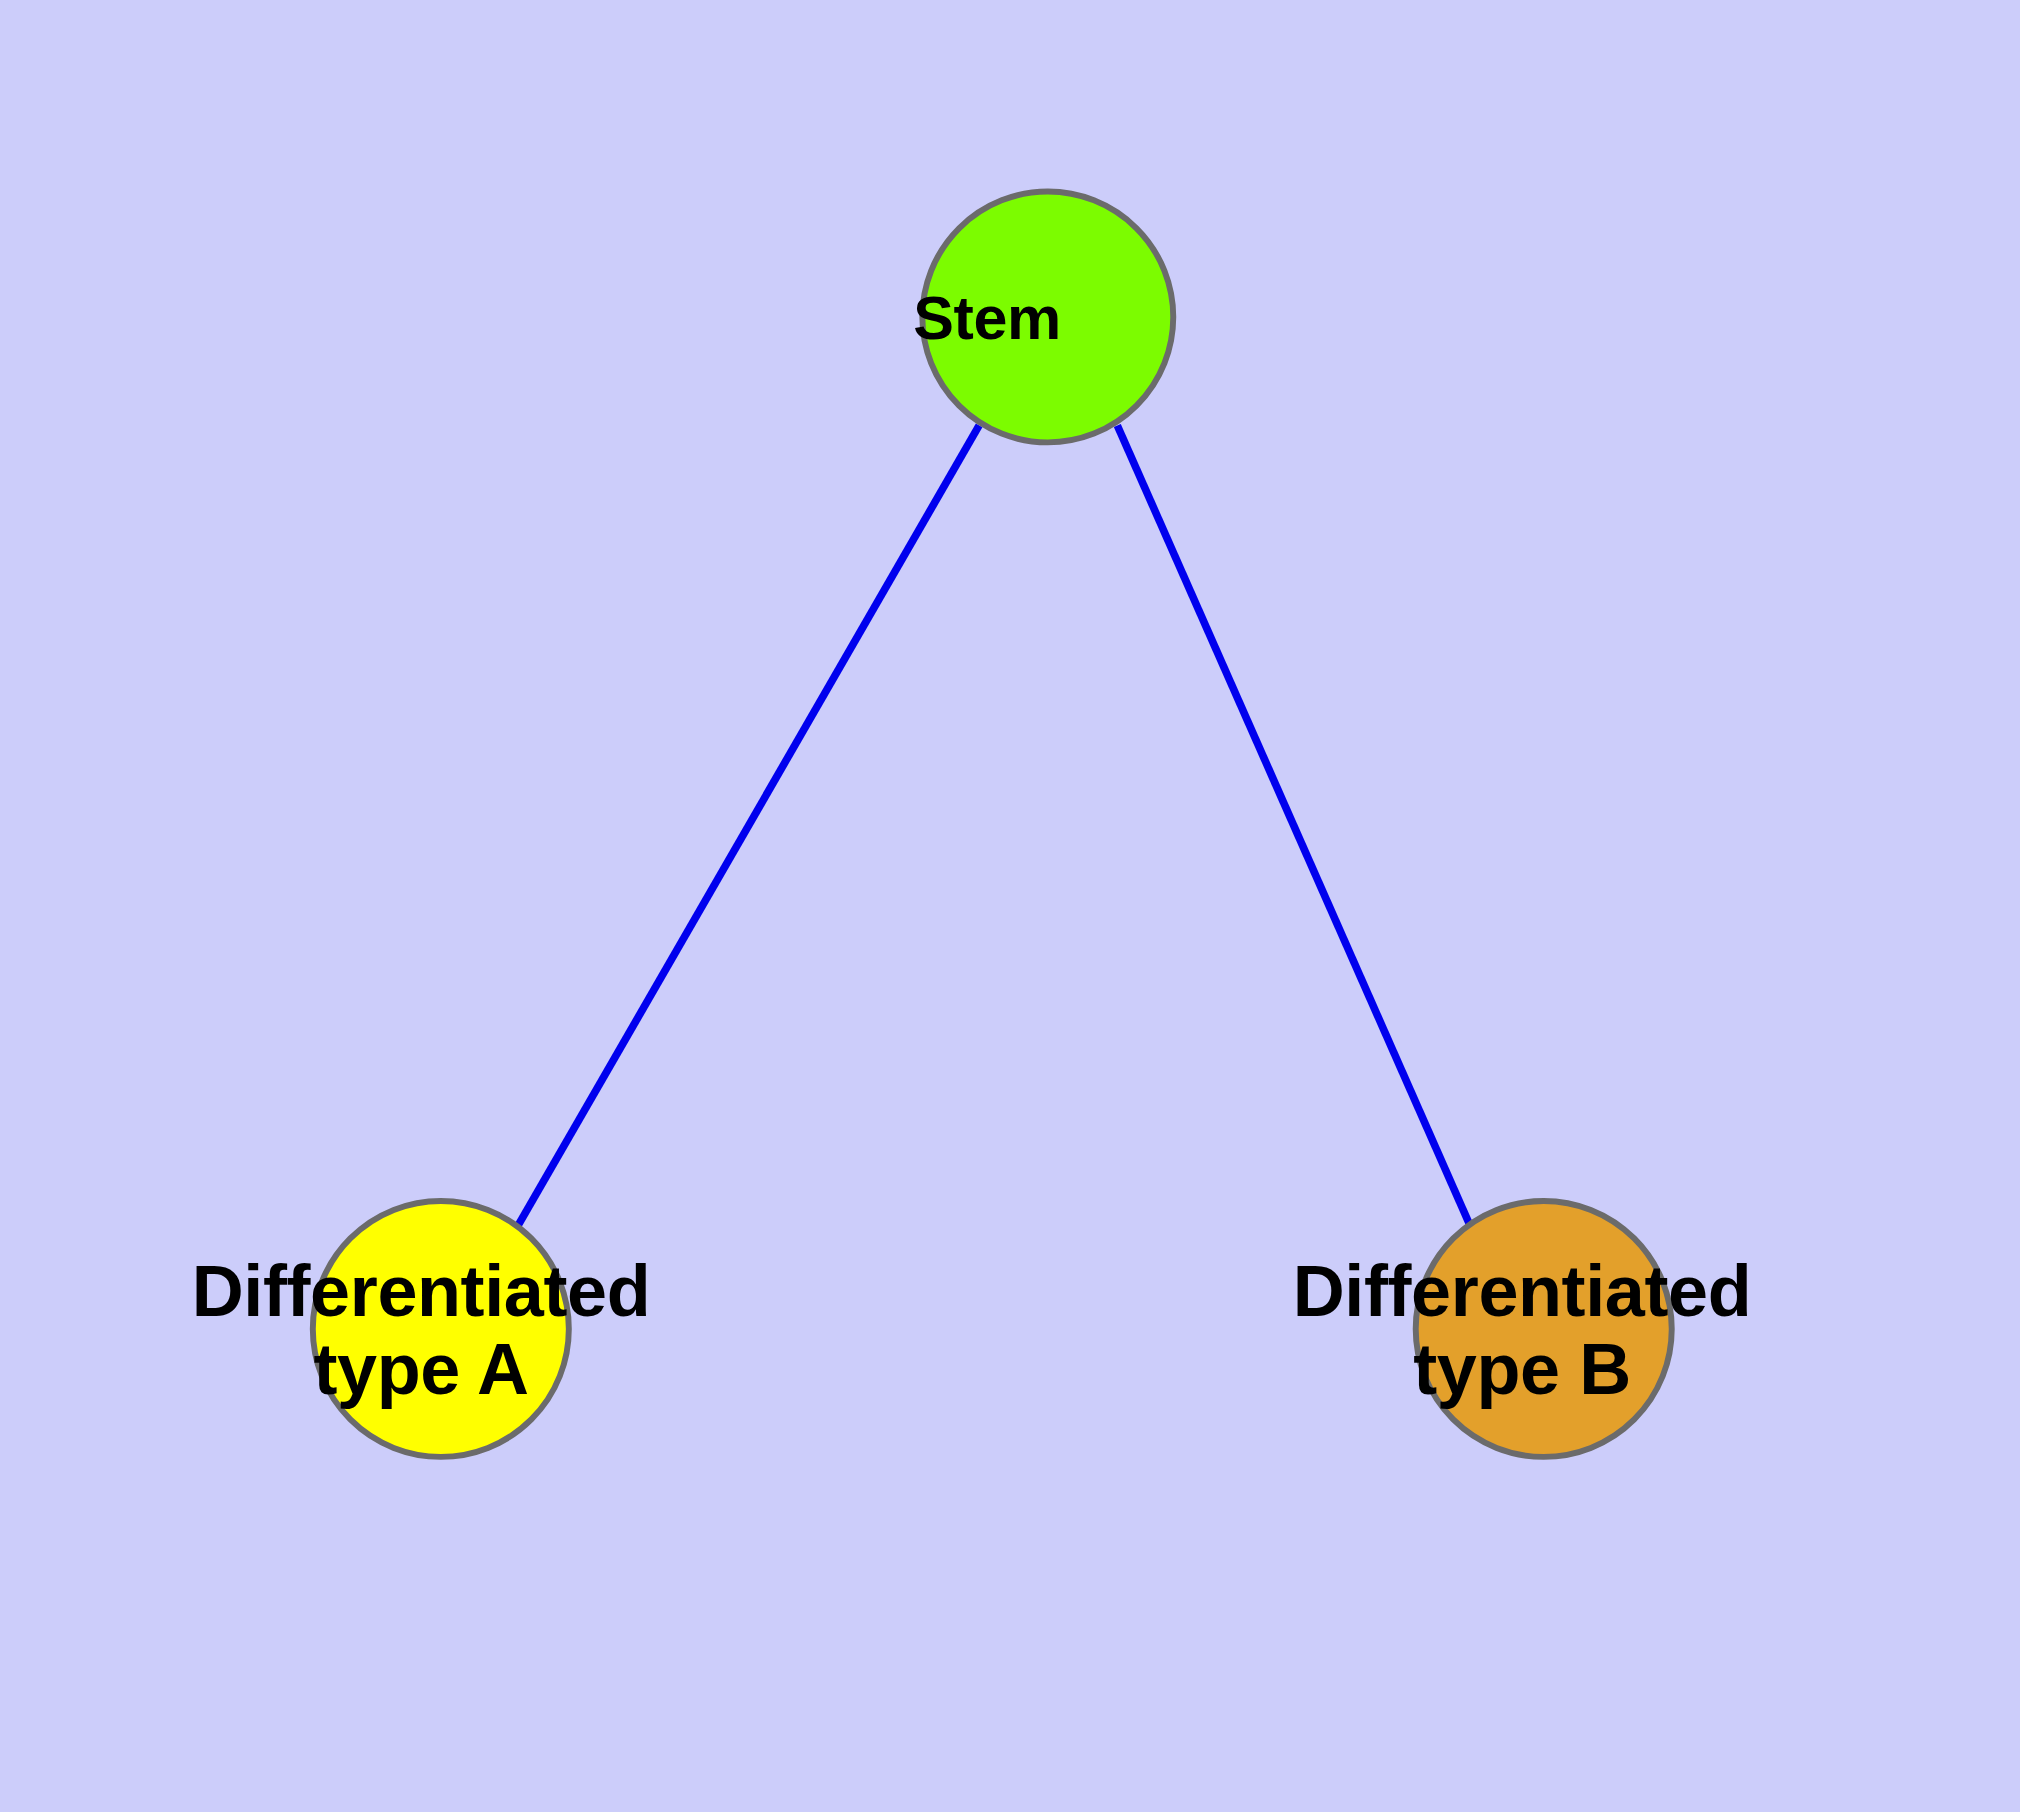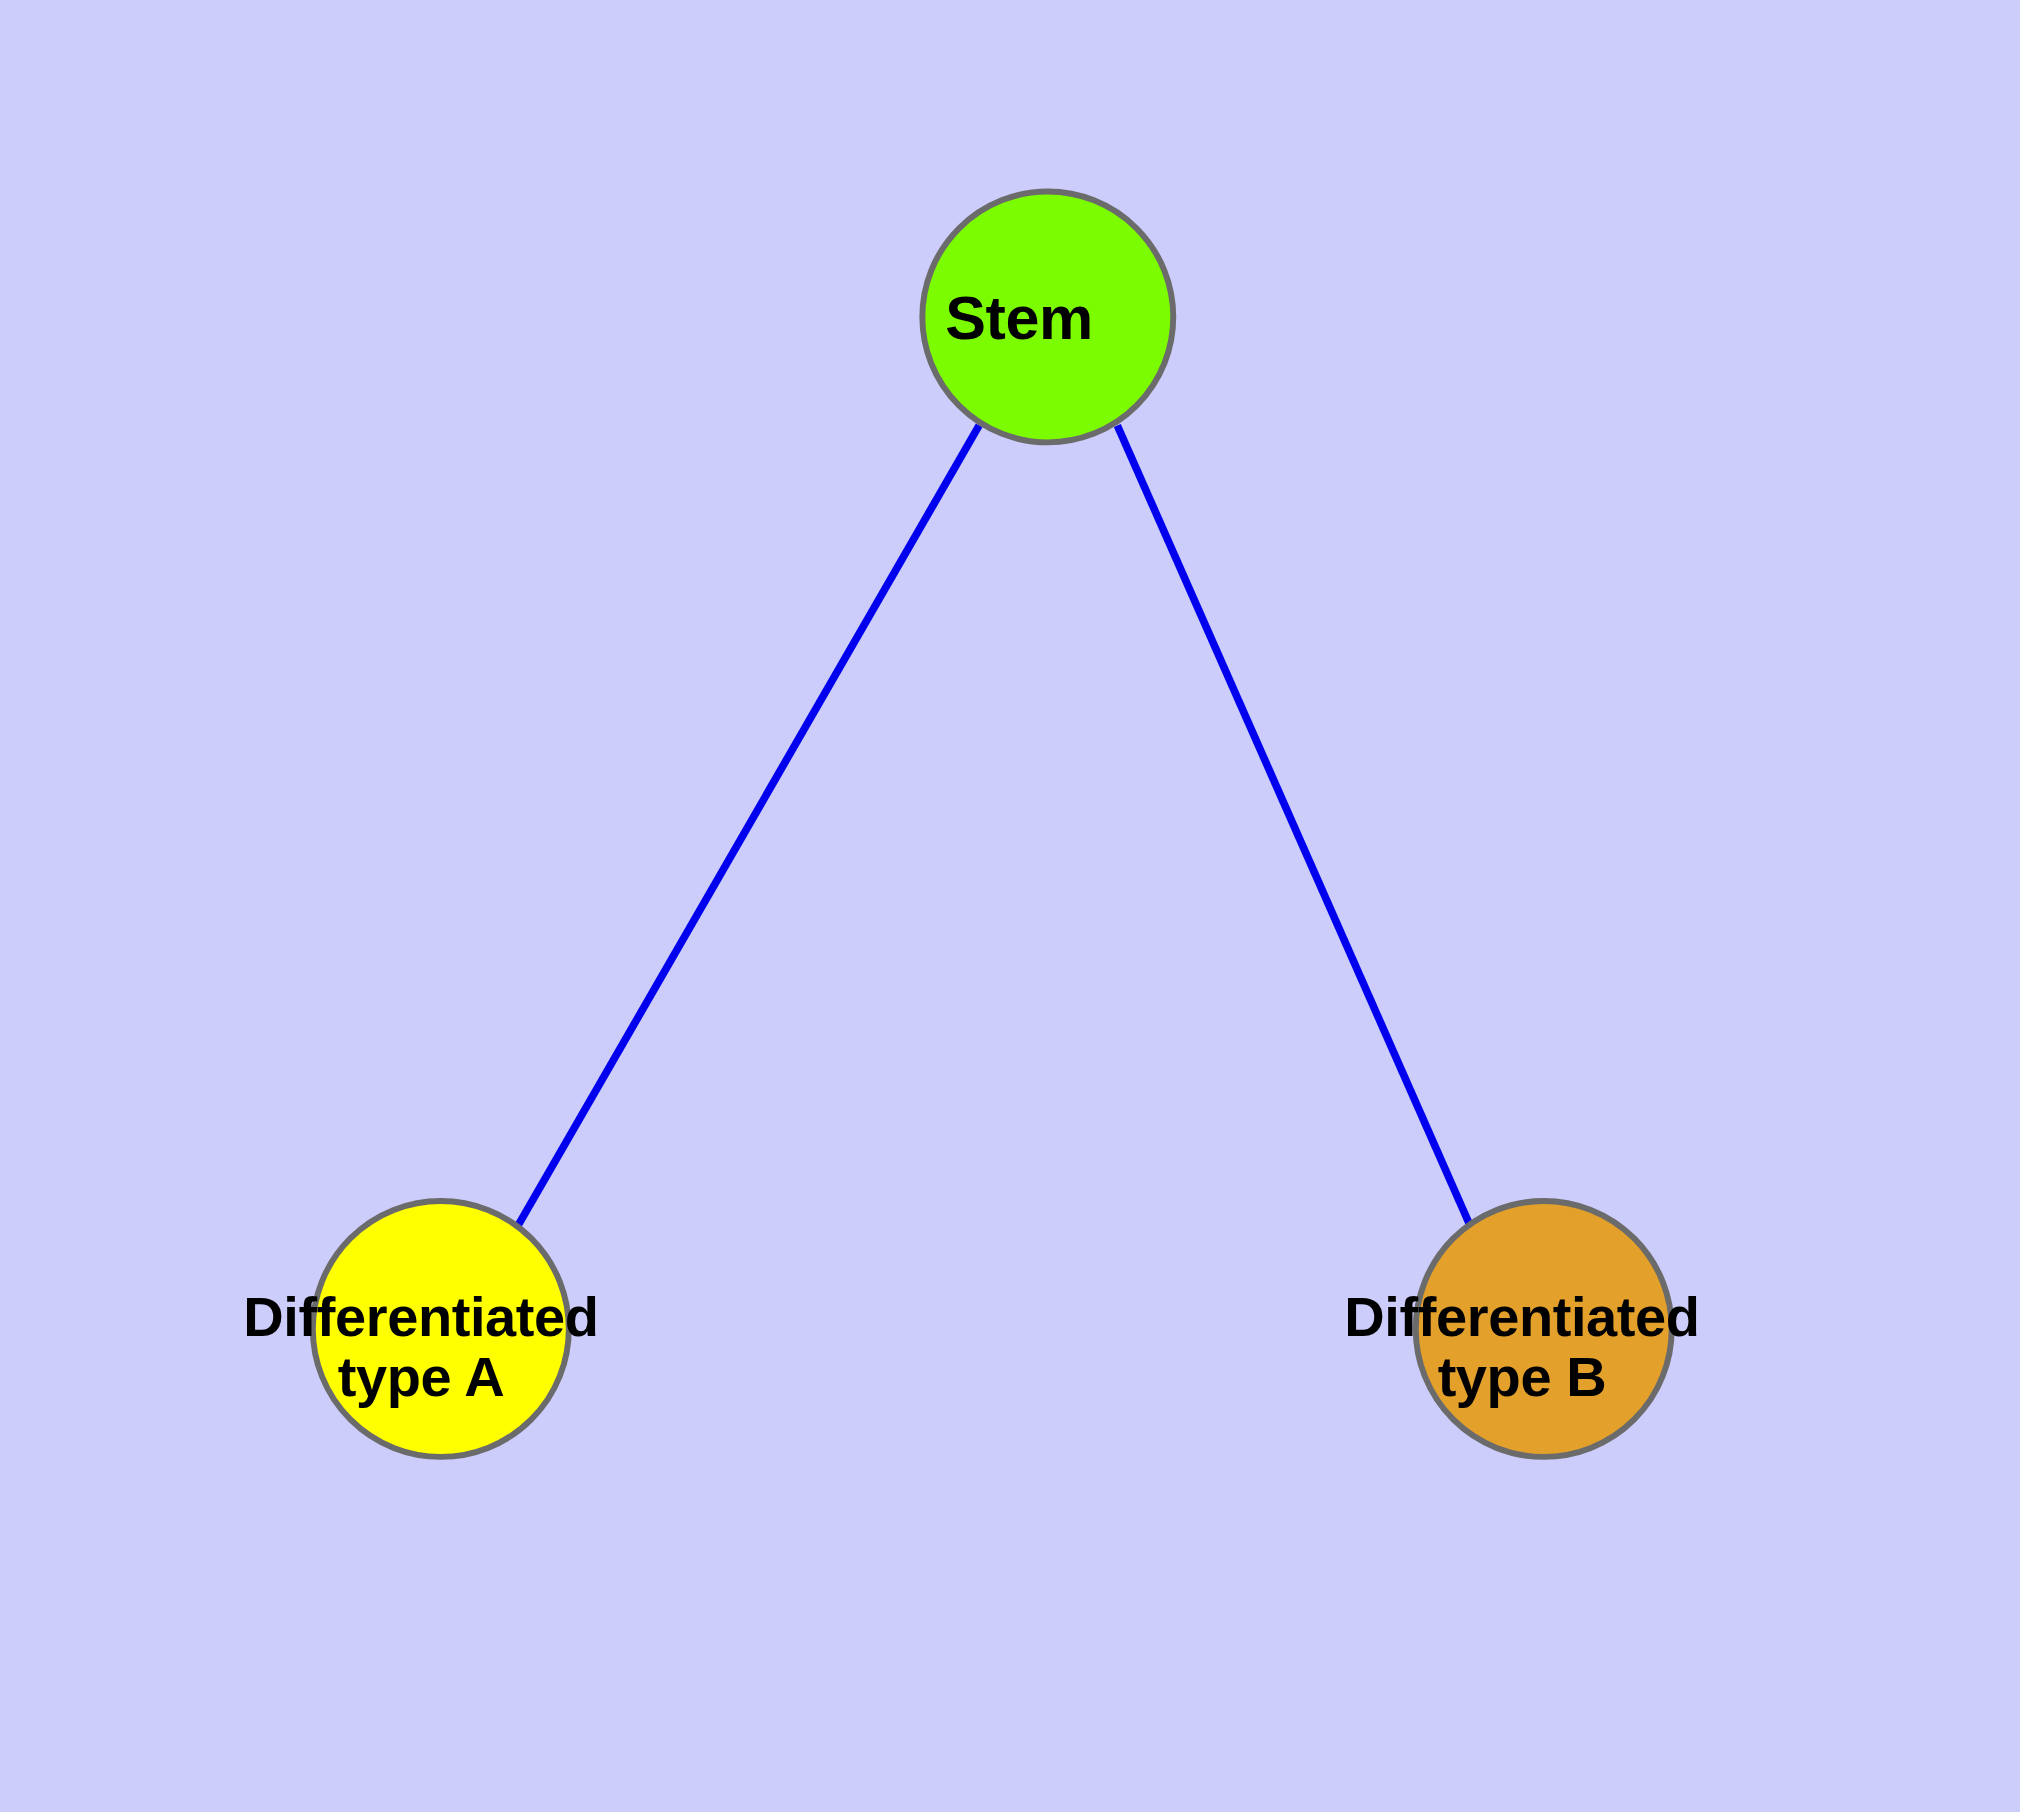--- a/index.html
+++ b/index.html
@@ -38,22 +38,21 @@
     line-height: 1.08;
     letter-spacing: -0.4px;
     -webkit-font-smoothing: antialiased;
     pointer-events: none;
     transform: translate(-50%, -50%);
   }
   .label-stem {
     font-size: 61px;
   }
   .label-child {
-    font-size: 56px;
-    margin-top: 16px;
+    font-size: 72px;
   }
 </style>
 </head>
 <body>
 
 <div id="canvas" style="width: 2021px; height: 1812px;">
 
   <div id="bg" style="background: rgb(204, 205, 250);"></div>
 
   <svg id="graph-svg" viewBox="0 0 2384 2138" preserveAspectRatio="none" style="width: 2021px; height: 1812px;">
@@ -63,21 +62,21 @@
       <line stroke-linecap="butt" x1="1318" y1="502" x2="1735" y2="1448" stroke="#0000ee" stroke-width="9"></line>
     </g>
 
     <g>
       <circle cx="1236" cy="374" r="148" fill="#7cfc00" stroke="#6b6b6b" stroke-width="7"></circle>
       <circle cx="520" cy="1568" r="151" fill="#ffff00" stroke="#6b6b6b" stroke-width="7"></circle>
       <circle cx="1821" cy="1568" r="151" fill="#e3a02b" stroke="#6b6b6b" stroke-width="7"></circle>
     </g>
   </svg>
 
-  <div class="node-label label-stem" style="left: 1019px; top: 319px; color: rgb(0, 0, 0);">Stem</div>
+  <div class="node-label label-stem" style="left: 987px; top: 319px; color: rgb(0, 0, 0);">Stem</div>
 
   <div class="node-label label-child" style="left: 421px; top: 1331px; color: rgb(0, 0, 0);">Differentiated
 type A</div>
 
   <div class="node-label label-child" style="left: 1522px; top: 1331px; color: rgb(0, 0, 0);">Differentiated
 type B</div>
 
 </div>
 
 

